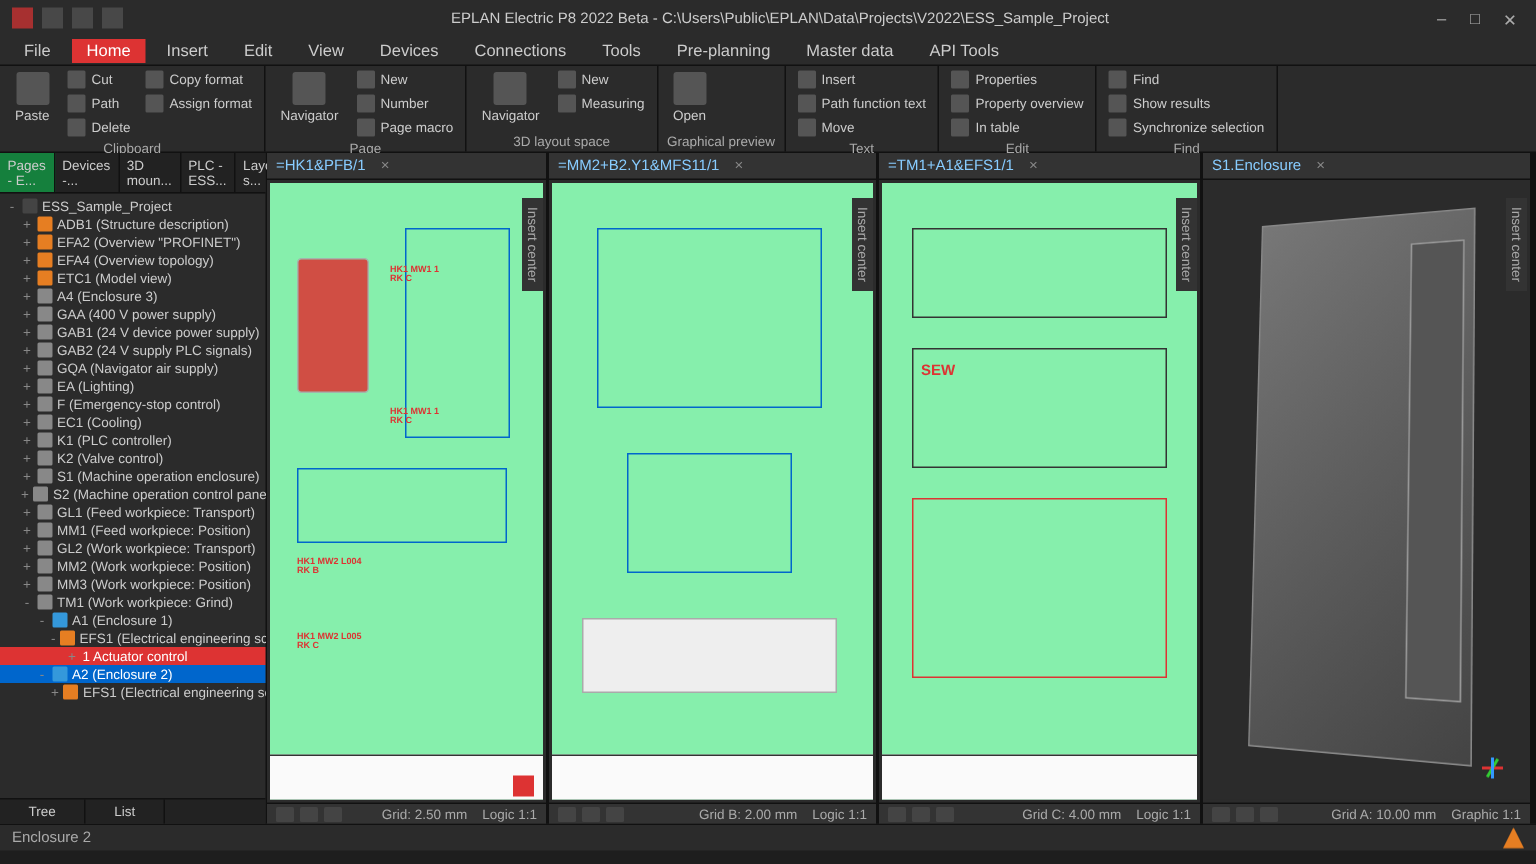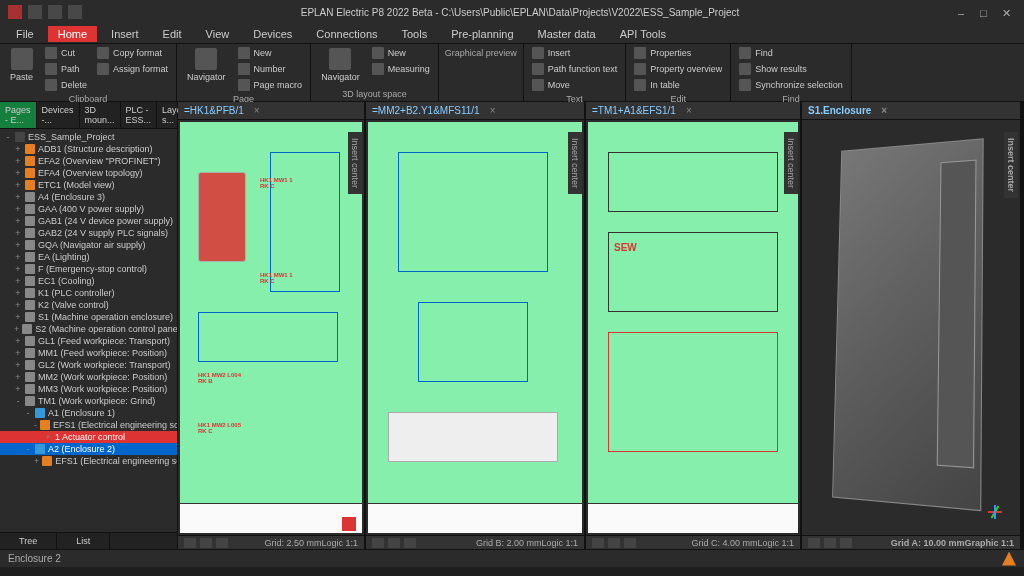--- a/index.html
+++ b/index.html
@@ -42,21 +42,21 @@
 .tree-item.sel{background:#d33;color:#fff}
 .tree-item.sel2{background:#06c;color:#fff}
 .nav .bot{display:flex;background:#222;border-top:1px solid #111}
 .nav .bot span{padding:3px 19px;font-size:9px;border-right:1px solid #111;cursor:pointer}
 .editors{flex:1;display:flex;gap:2px;background:#111}
 .pane{display:flex;flex-direction:column;background:#2b2b2b}
 .pane .tab{background:#333;padding:3px 6px;font-size:10px;color:#8cf;display:flex;align-items:center;gap:6px;border-bottom:1px solid #111}
 .pane .tab .x{margin-left:4px;color:#888;cursor:pointer}
 .pane .canvas{flex:1;background:#86efac;position:relative;margin:2px}
 .pane .sidetab{position:absolute;right:0;top:10px;writing-mode:vertical-rl;background:#333;color:#aaa;padding:6px 2px;font-size:9px}
-.pane .sb{height:14px;background:#333;display:flex;align-items:center;padding:0 6px;font-size:9px;color:#aaa;border-top:1px solid #111}
+.pane .sb{height:14px;background:#333;display:flex;align-items:center;padding:0 6px;gap:10px;font-size:9px;color:#aaa;border-top:1px solid #111}
 .pane .sb .ctr{display:flex;gap:4px}
 .pane .sb .ctr span{width:12px;height:10px;background:#444;border-radius:1px}
 .statusbar{height:18px;background:#2b2b2b;border-top:1px solid #111;display:flex;align-items:center;padding:0 8px;font-size:10px;color:#aaa;justify-content:space-between}
 .statusbar .warn{width:14px;height:14px;background:#e67e22;clip-path:polygon(50% 0,100% 100%,0 100%)}
 
 .sch{position:absolute;border:1px solid #aaa}
 .tblk{position:absolute;bottom:0;left:0;right:0;height:30px;border-top:1px solid #333;background:#fafafa}
 .axis{position:absolute;bottom:8px;right:8px;width:28px;height:28px}
 .axis .ax{position:absolute;width:14px;height:2px;left:6px;top:14px}
 </style>
@@ -162,20 +162,26 @@
           </div>
           <div class="small">
             <div class="ico"></div>
             <span>Measuring</span>
           </div>
         </div>
     </div>
     <div class="lbl">3D layout space</div>
   </div>
   <div class="grp">
+    <div class="rows">
+      <div class="big">
+          <div class="ico"></div>
+          <div class="t">Open</div>
+        </div>
+    </div>
     <div class="lbl">Graphical preview</div>
   </div>
   <div class="grp">
     <div class="rows">
         <div class="col">
           <div class="small">
             <div class="ico"></div>
             <span>Insert</span>
           </div>
           <div class="small">
@@ -454,21 +460,21 @@
           <div class="ctr">
             <span></span>
             <span></span>
             <span></span>
           </div>
           <span style="flex:1"></span>
           <span>Grid C: 4.00 mm</span>
           <span>Logic 1:1</span>
         </div>
       </div>
-      <div class="pane" style="width: 218px; font-weight: bold;">
+      <div class="pane" style="width: 218px;">
         <div class="tab">
           <span>S1.Enclosure</span>
           <span class="x">×</span>
         </div>
         <div class="canvas" style="background: rgb(43, 43, 43);">
           <div class="sidetab">Insert center</div>
           <div style="position:absolute;left:28px;top:18px;width:150px;height:360px;border:1px solid #888;background:linear-gradient(135deg,#777,#444);transform:perspective(500px) rotateY(-14deg) rotateX(4deg)">
             <div style="position:absolute;right:6px;top:20px;width:36px;height:300px;background:#555;border:1px solid #999"></div>
           </div>
           <div class="axis">

